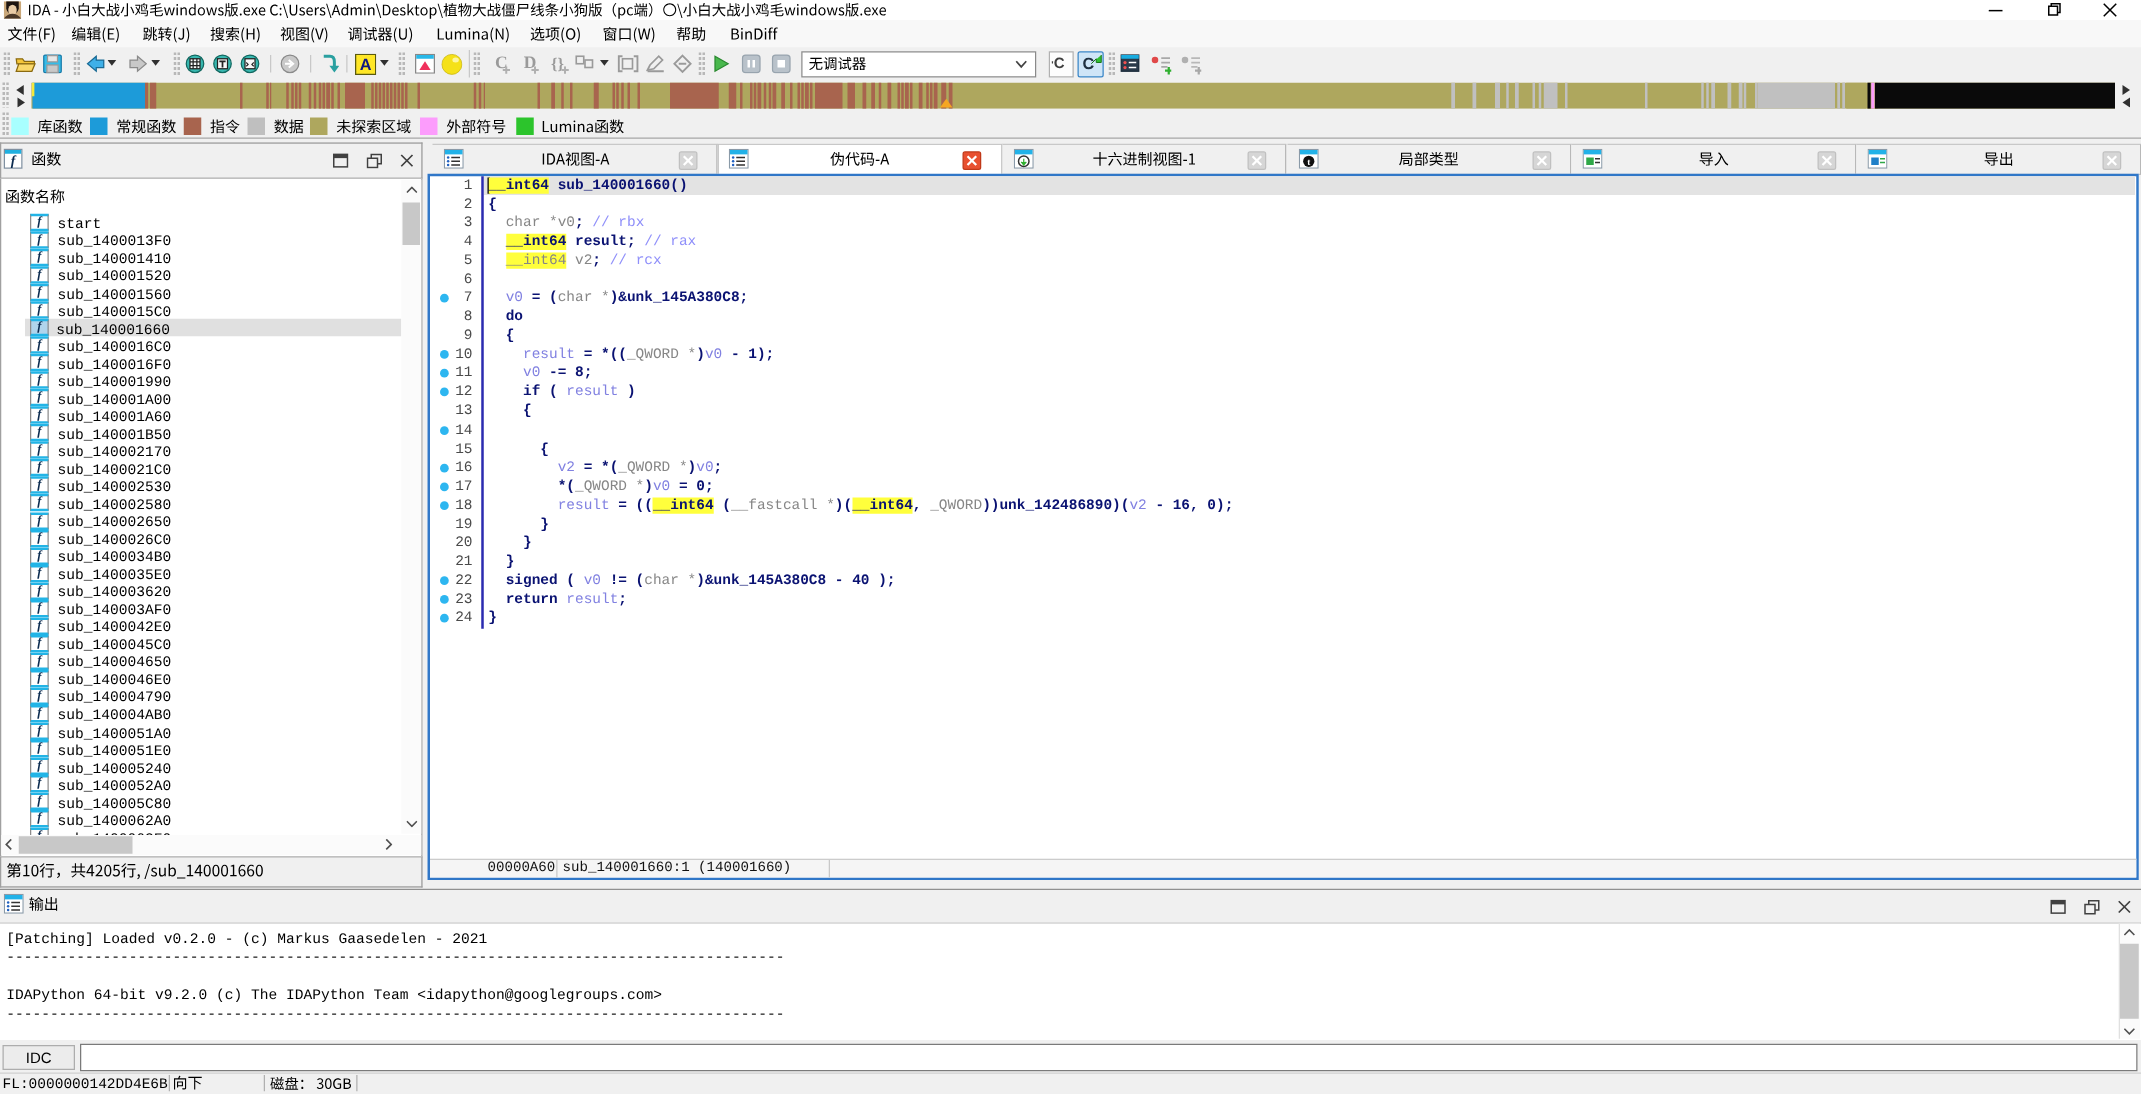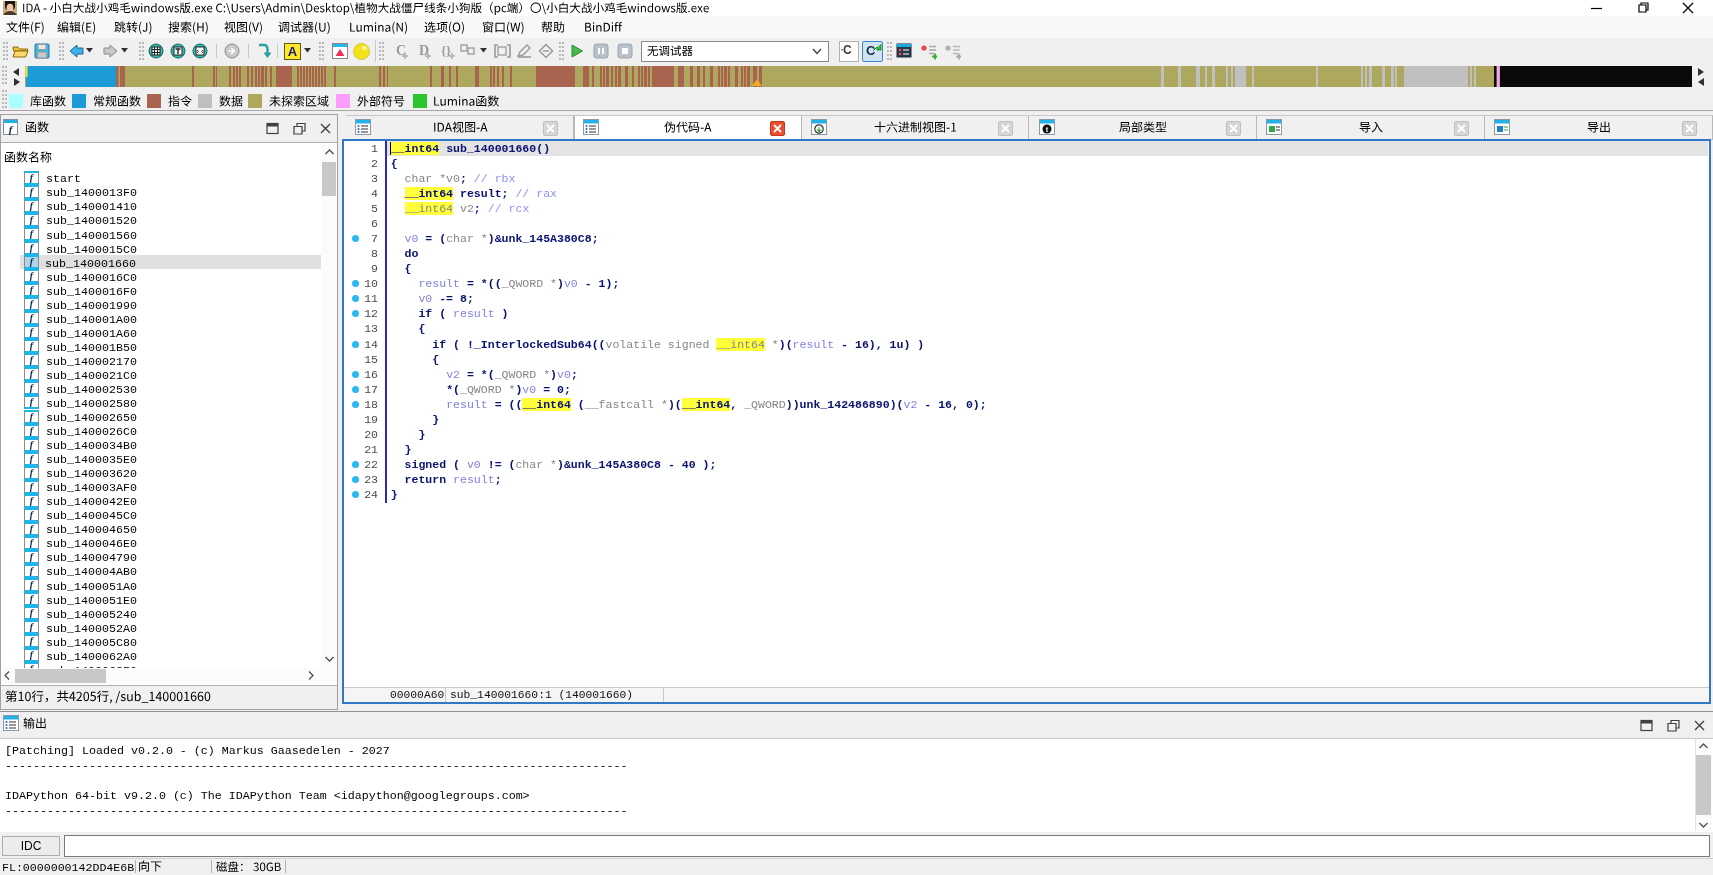--- a/index.html
+++ b/index.html
@@ -727,21 +727,20 @@
 <div class="bp" style="left:352px;top:280.36px"></div>
 <div class="ln" style="top:291.4px">11</div>
 <div class="cl" style="top:291.4px">    <span class="v">v0</span><span class="n"> -= 8;</span></div>
 <div class="bp" style="left:352px;top:295.4px"></div>
 <div class="ln" style="top:306.44px">12</div>
 <div class="cl" style="top:306.44px">    <span class="n">if ( </span><span class="v">result</span><span class="n"> )</span></div>
 <div class="bp" style="left:352px;top:310.44px"></div>
 <div class="ln" style="top:321.48px">13</div>
 <div class="cl" style="top:321.48px">    <span class="n">{</span></div>
 <div class="ln" style="top:336.52px">14</div>
-<div class="cl" style="top:336.52px">      <span class="n">if ( !_InterlockedSub64((</span><span class="g">volatile signed </span><span class="y g">__int64</span><span class="g"> *</span><span class="n">)(</span><span class="v">result</span><span class="n"> - 16), 1u) )</span></div>
 <div class="bp" style="left:352px;top:340.52px"></div>
 <div class="ln" style="top:351.56px">15</div>
 <div class="cl" style="top:351.56px">      <span class="n">{</span></div>
 <div class="ln" style="top:366.6px">16</div>
 <div class="cl" style="top:366.6px">        <span class="v">v2</span><span class="n"> = *(</span><span class="g">_QWORD *</span><span class="n">)</span><span class="v">v0</span><span class="n">;</span></div>
 <div class="bp" style="left:352px;top:370.6px"></div>
 <div class="ln" style="top:381.64px">17</div>
 <div class="cl" style="top:381.64px">        <span class="n">*(</span><span class="g">_QWORD *</span><span class="n">)</span><span class="v">v0</span><span class="n"> = 0;</span></div>
 <div class="bp" style="left:352px;top:385.64px"></div>
 <div class="ln" style="top:396.67999999999995px">18</div>
@@ -787,21 +786,21 @@
       <rect x="1" y="1.5" width="11" height="10" fill="none" stroke="#404040" stroke-width="1.2"></rect>
       <rect x="1" y="1.5" width="11" height="3" fill="#404040"></rect>
     </svg>
 <svg style="position:absolute;left:1667px;top:719px" width="13" height="13" viewBox="0 0 13 13">
       <path d="M4 4 V1.5 H12 V9 H9.5 M1 4.5 H9 V12 H1 Z" fill="none" stroke="#404040" stroke-width="1.2"></path>
     </svg>
 <svg style="position:absolute;left:1693px;top:719px" width="13" height="13" viewBox="0 0 13 13">
       <path d="M2 2 L11 11 M11 2 L2 11" stroke="#404040" stroke-width="1.4"></path>
     </svg>
 <div style="position:absolute;left:0px;top:739px;width:1713px;height:93px;background:#ffffff;"></div>
-<div class="ol" style="top:743.5px">[Patching] Loaded v0.2.0 - (c) Markus Gaasedelen - 2027</div>
+<div class="ol" style="top:743.5px">[Patching] Loaded v0.2.0 - (c) Markus Gaasedelen - 2021</div>
 <div class="ol" style="top:758.54px">-----------------------------------------------------------------------------------------</div>
 <div class="ol" style="top:788.62px">IDAPython 64-bit v9.2.0 (c) The IDAPython Team &lt;idapython@googlegroups.com&gt;</div>
 <div class="ol" style="top:803.66px">-----------------------------------------------------------------------------------------</div>
 <div style="position:absolute;left:1695px;top:739px;width:17px;height:92px;background:#fbfbfb;border-left:1px solid #e0e0e0"></div>
 <svg style="position:absolute;left:1699px;top:743px" width="9" height="6" viewBox="0 0 9 6">
       <path d="M0.5 5 L4.5 1 L8.5 5" stroke="#505050" stroke-width="1.3" fill="none"></path>
     </svg>
 <div style="position:absolute;left:1696px;top:755px;width:15px;height:60px;background:#c8c8c8;"></div>
 <svg style="position:absolute;left:1699px;top:822px" width="9" height="6" viewBox="0 0 9 6">
       <path d="M0.5 1 L4.5 5 L8.5 1" stroke="#505050" stroke-width="1.3" fill="none"></path>

